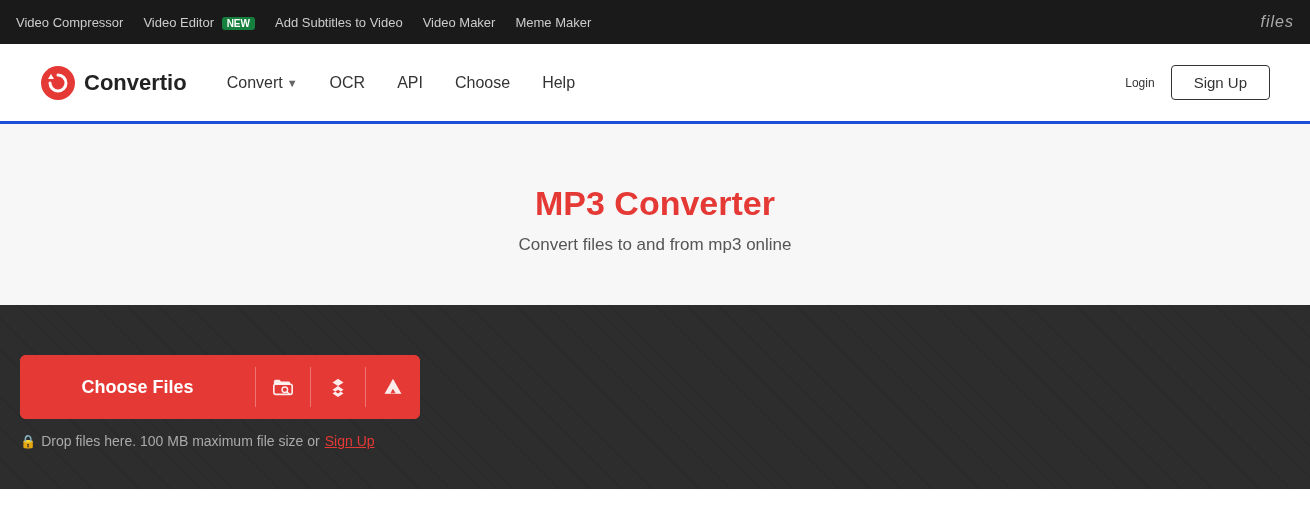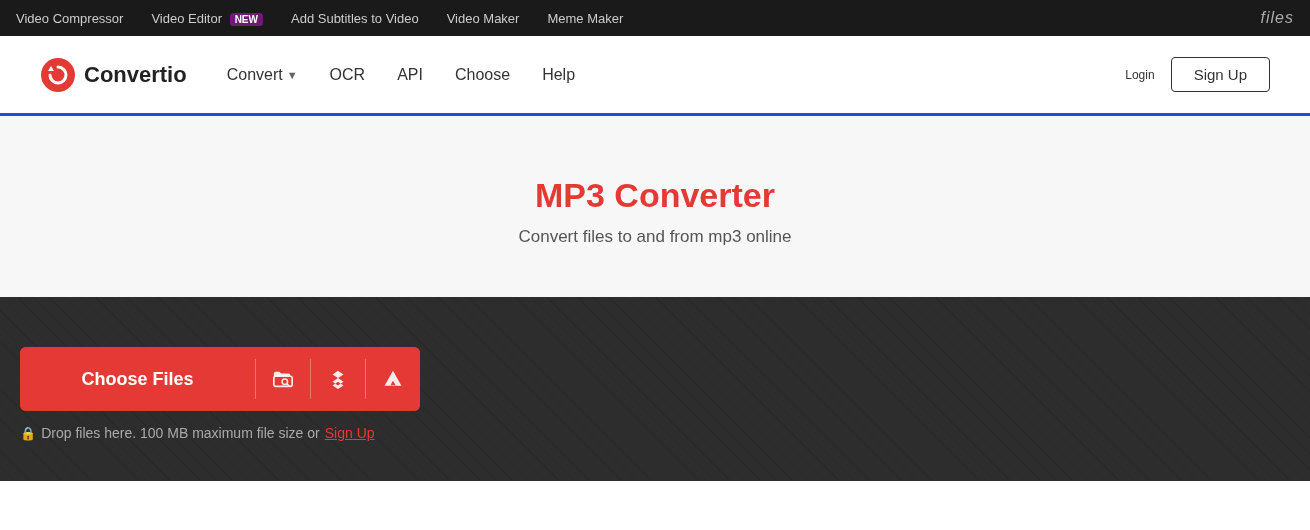--- a/index.html
+++ b/index.html
@@ -1,34 +1,34 @@
 <!DOCTYPE html>
 <html><head>
   <meta charset="utf-8">
   <style>
     * { margin: 0; padding: 0; box-sizing: border-box; }
     body { font-family: 'Segoe UI', Arial, sans-serif; background: #fff; width: 1310px; overflow-x: hidden; }
 
     
     .top-bar {
       background: #1a1a1a;
-      height: 36px;
+      height: 44px;
       display: flex;
       align-items: center;
       padding: 0 16px;
-      gap: 28px;
+      gap: 20px;
     }
     .top-bar-item {
       color: #ccc;
       font-size: 13px;
       cursor: pointer;
       white-space: nowrap;
     }
     .new-badge {
-      background: #701a75;
+      background: #15803d;
       color: #fff;
       font-size: 10px;
       font-weight: bold;
       padding: 1px 5px;
       border-radius: 3px;
       margin-left: 4px;
       vertical-align: middle;
     }
     .top-bar-logo {
       margin-left: auto;

